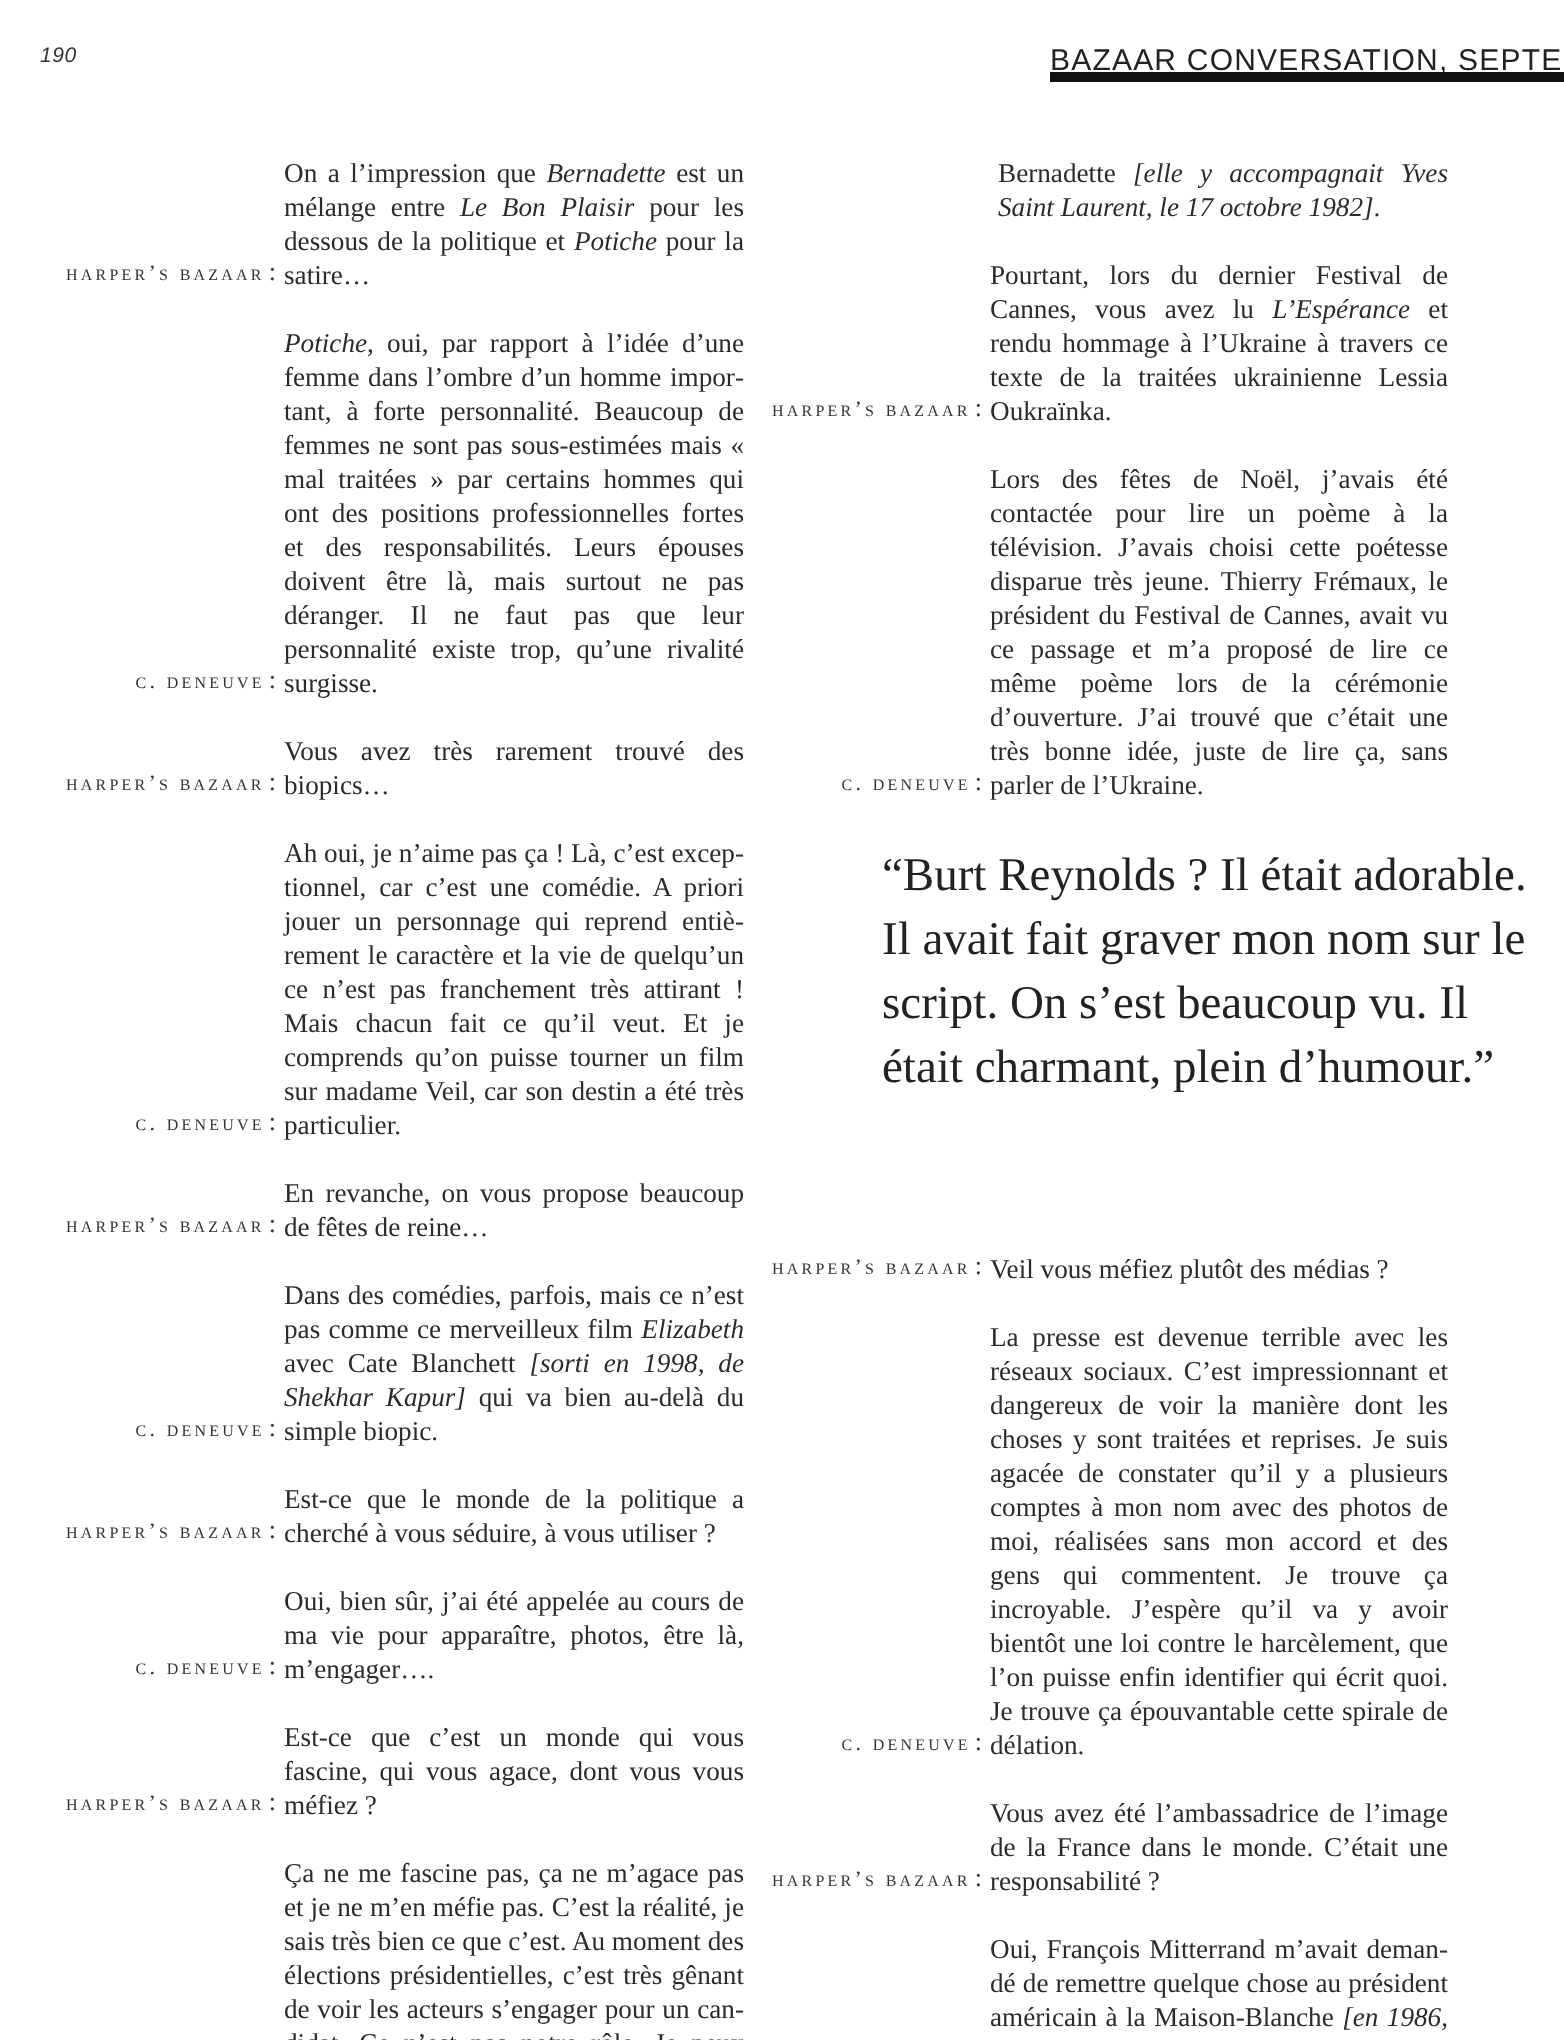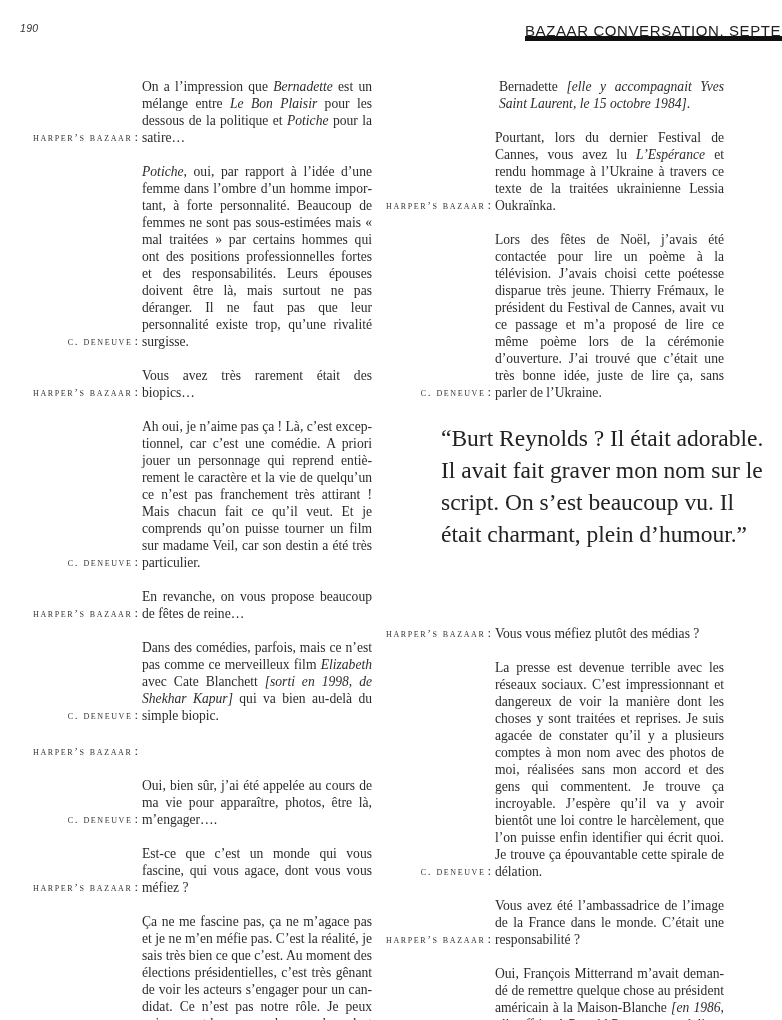--- a/index.html
+++ b/index.html
@@ -55,69 +55,70 @@
     <div class="entry">
       <div class="speaker"><span>harper’s bazaar</span><span class="colon">:</span></div>
       <div class="text"><span>On a l’impression que </span><i>Bernadette</i><span> est un mélange entre </span><i>Le Bon Plaisir</i><span> pour les dessous de la politique et </span><i>Potiche</i><span> pour la satire…</span></div>
     </div>
     <div class="entry">
       <div class="speaker"><span>c. deneuve</span><span class="colon">:</span></div>
       <div class="text"><i>Potiche</i><span>, oui, par rapport à l’idée d’une femme dans l’ombre d’un homme impor­tant, à forte personnalité. Beaucoup de femmes ne sont pas sous-estimées mais « mal traitées » par certains hommes qui ont des positions professionnelles fortes et des responsabilités. Leurs épouses doivent être là, mais surtout ne pas déranger. Il ne faut pas que leur personnalité existe trop, qu’une rivalité surgisse.</span></div>
     </div>
     <div class="entry">
       <div class="speaker"><span>harper’s bazaar</span><span class="colon">:</span></div>
-      <div class="text"><span>Vous avez très rarement était des biopics…</span></div>
+      <div class="text"><span>Vous avez très rarement trouvé des biopics…</span></div>
     </div>
     <div class="entry">
       <div class="speaker"><span>c. deneuve</span><span class="colon">:</span></div>
       <div class="text"><span>Ah oui, je n’aime pas ça ! Là, c’est excep­tionnel, car c’est une comédie. A priori jouer un personnage qui reprend entiè­rement le caractère et la vie de quelqu’un ce n’est pas franchement très attirant ! Mais chacun fait ce qu’il veut. Et je comprends qu’on puisse tourner un film sur madame Veil, car son destin a été très particulier.</span></div>
     </div>
     <div class="entry">
       <div class="speaker"><span>harper’s bazaar</span><span class="colon">:</span></div>
       <div class="text"><span>En revanche, on vous propose beaucoup de fêtes de reine…</span></div>
     </div>
     <div class="entry">
       <div class="speaker"><span>c. deneuve</span><span class="colon">:</span></div>
       <div class="text"><span>Dans des comédies, parfois, mais ce n’est pas comme ce merveilleux film </span><i>Elizabeth</i><span> avec Cate Blanchett </span><i>[sorti en 1998, de Shekhar Kapur]</i><span> qui va bien au-delà du simple biopic.</span></div>
     </div>
     <div class="entry">
       <div class="speaker"><span>harper’s bazaar</span><span class="colon">:</span></div>
+      <div class="text"><span>Est-ce que le monde de la politique a cher­ché à vous séduire, à vous utiliser ?</span></div>
     </div>
     <div class="entry">
       <div class="speaker"><span>c. deneuve</span><span class="colon">:</span></div>
       <div class="text"><span>Oui, bien sûr, j’ai été appelée au cours de ma vie pour apparaître, photos, être là, m’engager….</span></div>
     </div>
     <div class="entry">
       <div class="speaker"><span>harper’s bazaar</span><span class="colon">:</span></div>
       <div class="text"><span>Est-ce que c’est un monde qui vous fascine, qui vous agace, dont vous vous méfiez ?</span></div>
     </div>
     <div class="entry">
       <div class="speaker"><span>c. deneuve</span><span class="colon">:</span></div>
       <div class="text"><span>Ça ne me fascine pas, ça ne m’agace pas et je ne m’en méfie pas. C’est la réalité, je sais très bien ce que c’est. Au moment des élections présidentielles, c’est très gênant de voir les acteurs s’engager pour un can­didat. Ce n’est pas notre rôle. Je peux uniquement le comprendre quand on s’est retrouvé avec Jean-Marie Le Pen au second tour </span></div>
     </div>
   </div>
 
 <div class="column col-right" id="col-right-top">
-  <div class="text continuation" id="cont" style="margin-bottom: 17px;"><span>Bernadette </span><i>[elle y accompagnait Yves Saint Laurent, le 15 octobre 1984]</i><span>.</span></div>
+  <div class="text continuation" id="cont" style="margin-bottom: 17px;"><span>Bernadette </span><i>[elle y accompagnait Yves Saint Laurent, le 17 octobre 1982]</i><span>.</span></div>
 <div class="entry">
       <div class="speaker"><span>harper’s bazaar</span><span class="colon">:</span></div>
       <div class="text"><span>Pourtant, lors du dernier Festival de Cannes, vous avez lu </span><i>L’Espérance</i><span> et rendu hommage à l’Ukraine à travers ce texte de la traitées ukrainienne Lessia Oukraïnka.</span></div>
     </div>
     <div class="entry">
       <div class="speaker"><span>c. deneuve</span><span class="colon">:</span></div>
       <div class="text"><span>Lors des fêtes de Noël, j’avais été contactée pour lire un poème à la télévision. J’avais choisi cette poétesse disparue très jeune. Thierry Frémaux, le président du Festival de Cannes, avait vu ce passage et m’a pro­posé de lire ce même poème lors de la cérémonie d’ouverture. J’ai trouvé que c’était une très bonne idée, juste de lire ça, sans parler de l’Ukraine.</span></div>
     </div>
   </div>
 
 <div class="pullquote">“Burt Reynolds ? Il était adorable. Il avait fait graver mon nom sur le script. On s’est beaucoup vu. Il était charmant, plein d’humour.”</div>
 
 <div class="column col-right" id="col-right-bottom" style="top:623px;">
     <div class="entry">
       <div class="speaker"><span>harper’s bazaar</span><span class="colon">:</span></div>
-      <div class="text"><span>Vous vous méfiez plutôt des médias ?</span></div>
+      <div class="text"><span>Veil vous méfiez plutôt des médias ?</span></div>
     </div>
     <div class="entry">
       <div class="speaker"><span>c. deneuve</span><span class="colon">:</span></div>
       <div class="text"><span>La presse est devenue terrible avec les réseaux sociaux. C’est impressionnant et dangereux de voir la manière dont les choses y sont traitées et reprises. Je suis agacée de constater qu’il y a plusieurs comptes à mon nom avec des photos de moi, réalisées sans mon accord et des gens qui commentent. Je trouve ça incroyable. J’espère qu’il va y avoir bientôt une loi contre le harcèlement, que l’on puisse enfin identifier qui écrit quoi. Je trouve ça épouvantable cette spirale de délation.</span></div>
     </div>
     <div class="entry">
       <div class="speaker"><span>harper’s bazaar</span><span class="colon">:</span></div>
       <div class="text"><span>Vous avez été l’ambassadrice de l’image de la France dans le monde. C’était une responsabilité ?</span></div>
     </div>
     <div class="entry">

